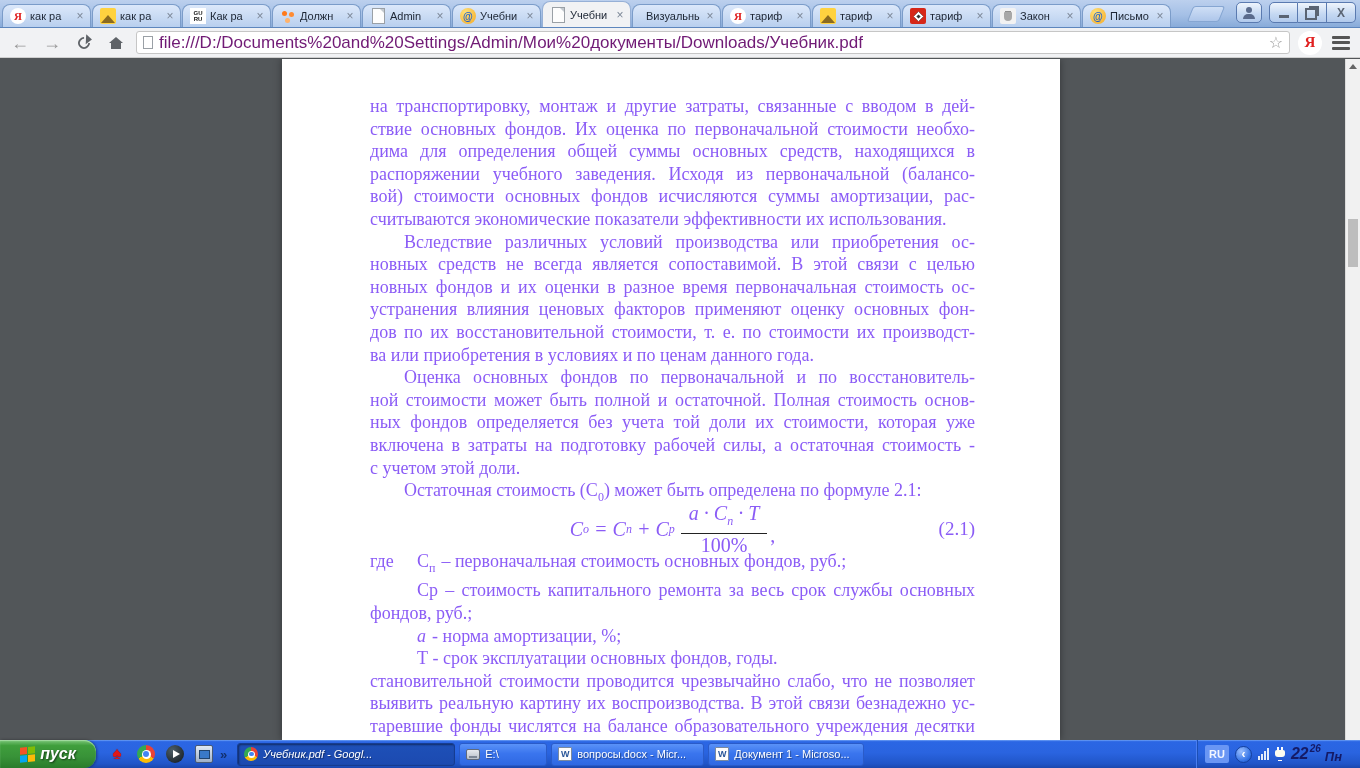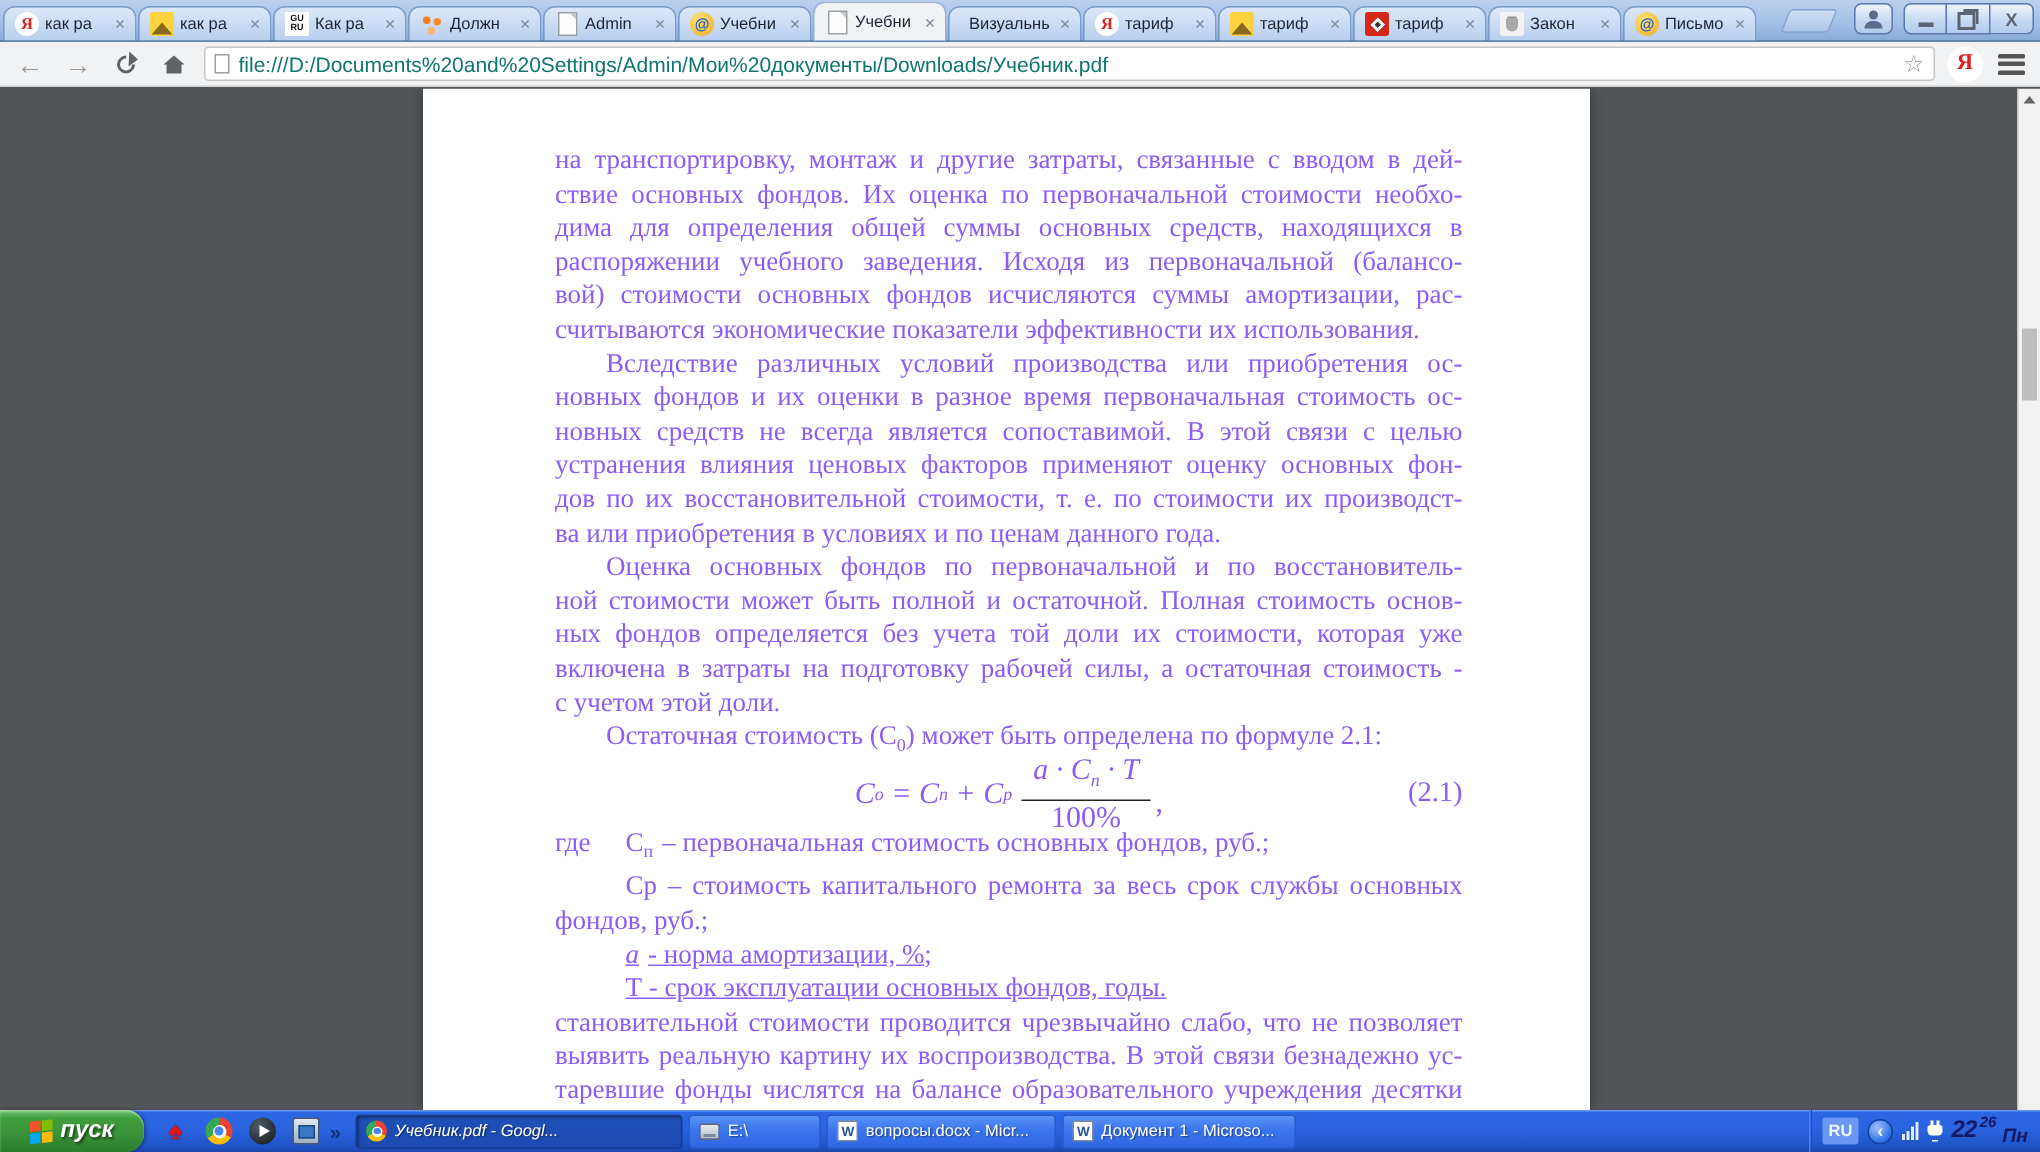--- a/index.html
+++ b/index.html
@@ -53,21 +53,21 @@
   .toolbar { height:30px; background:#f1f2f4; border-bottom:1px solid #cfcfcf; display:flex; align-items:center; padding:0 8px; gap:8px; }
   .nav-btn { width:24px; height:24px; display:flex; align-items:center; justify-content:center; cursor:pointer; flex:none; }
   .arrow-glyph { font-size:18px; line-height:18px; color:#999; font-weight:bold; }
   .reload-glyph { width:12px; height:12px; border:2px solid #5f6368; border-radius:50%; border-top-color:transparent; position:relative; transform:rotate(45deg); }
   .reload-glyph::after { content:""; position:absolute; top:-5px; right:-2px; border-left:5px solid transparent; border-right:5px solid transparent; border-bottom:6px solid #5f6368; transform:rotate(48deg); }
   .home-glyph { position:relative; width:14px; height:12px; }
   .home-glyph::before { content:""; position:absolute; left:0; bottom:6px; border-left:7px solid transparent; border-right:7px solid transparent; border-bottom:6px solid #5f6368; }
   .home-glyph::after { content:""; position:absolute; left:2px; bottom:0; width:10px; height:7px; background:#5f6368; }
   .urlbox { flex:1; height:23px; background:#fff; border:1px solid #c6c6c6; border-radius:3px; display:flex; align-items:center; padding:0 6px; gap:6px; cursor:text; }
   .url-doc { width:10px; height:13px; background:#fff; border:1px solid #9aa0a6; position:relative; flex:none; }
-  .url-text { flex:1; font-size:14px; color:#0f766e; white-space:nowrap; overflow:hidden; }
+  .url-text { flex:1; font-size:17px; color:#701a75; white-space:nowrap; overflow:hidden; }
   .star-glyph { flex:none; font-size:16px; color:#9a9a9a; cursor:pointer; }
   .ya-btn { flex:none; width:24px; height:24px; border-radius:50%; background:#fff; color:#e02020; font-family:"Liberation Serif",serif; font-weight:bold; font-size:15px; display:flex; align-items:center; justify-content:center; cursor:pointer; }
   .menu-btn { flex:none; width:22px; height:18px; display:flex; flex-direction:column; justify-content:space-between; padding:2px 2px; cursor:pointer; }
   .menu-btn i { display:block; height:3px; background:#555; border-radius:1px; }
 
   
   .viewer { position:absolute; top:59px; left:0; right:0; bottom:28px; background:#525659; overflow:hidden; }
   .page { position:absolute; left:282px; top:0; width:778px; height:100%; background:#fff; box-shadow:0 0 8px rgba(0,0,0,.4); }
   .ptext { padding:36px 85px 0 88px; font-family:"Liberation Serif",serif; font-size:18px; line-height:22.6px; color:#8b5cf6; }
   .pline { text-align:justify; text-align-last:left; }
@@ -78,21 +78,21 @@
 
   .formula-row { position:relative; height:42px; display:flex; align-items:center; justify-content:center; font-style:italic; font-size:20px; }
   .formula-row .frac { display:inline-block; text-align:center; margin-left:6px; }
   .formula-row .num { display:block; padding:0 8px 1px; border-bottom:1.6px solid #222; }
   .formula-row .den { display:block; font-style:normal; }
   .formula-row .op { margin:0 5px; }
   .formula-row .comma { align-self:flex-end; margin:0 0 4px 3px; font-style:normal; }
   .eq-tag { position:absolute; right:0; top:50%; transform:translateY(-50%); font-style:normal; font-size:19px; }
 
   .wrow { text-align:left; }
-  .wrow.wind { padding-left:47px;text-decoration:underline; }
+  .wrow.wind { padding-left:47px; }
   .wrow2 { text-align:justify; text-align-last:justify; text-indent:47px; }
   .wlabel { display:inline-block; width:47px; }
   .wrest { margin-left:6px; }
 
   
   .vscroll { position:absolute; right:0; top:0; width:15px; height:100%; background:#f1f1f1; border-left:1px solid #dcdcdc; cursor:pointer; }
   .sb-up { height:15px; display:flex; align-items:center; justify-content:center; }
   .sb-up::after { content:""; border-left:4px solid transparent; border-right:4px solid transparent; border-bottom:5px solid #666; }
   .sb-thumb { position:absolute; left:2px; right:2px; top:160px; height:48px; background:#bdbdbd; }
 
@@ -121,21 +121,21 @@
   .taskbtn.f-active { background:linear-gradient(180deg,#1e50b8,#1c4ab0); border-color:#163c90; box-shadow:inset 1px 1px 2px rgba(0,0,0,.45);font-style:italic; }
   .taskbtn:nth-child(1){width:218px;} .taskbtn:nth-child(2){width:88px;}
   .taskbtn:nth-child(3){width:153px;} .taskbtn:nth-child(4){width:156px;}
   .tb-icon { width:14px; height:14px; flex:none; position:relative; display:flex; align-items:center; justify-content:center; }
   .tb-label { color:#fff; font-size:11px; white-space:nowrap; overflow:hidden; text-shadow:1px 1px 1px rgba(0,0,0,.4); }
   .fi-word { background:#fdfdfd; border:1px solid #7a8aa0; border-radius:1px; }
   .fi-word::after { content:"W"; color:#2a5699; font-weight:bold; font-size:9px; }
   .fi-drive { background:linear-gradient(180deg,#e6e9ee,#b8bfc9); border:1px solid #606a7a; border-radius:2px; height:11px !important; align-self:center; }
   .fi-drive::after { content:""; width:8px; height:2px; background:#7d8796; margin-top:5px; }
 
-  .tray { flex:none; display:flex; align-items:center; gap:6px; padding:0 6px 0 8px; height:100%; border-left:1px solid #4a7df0; box-shadow:inset 1px 0 0 #1c4fb4; }
+  .tray { flex:none; display:flex; align-items:center; gap:6px; padding:0 16px 0 8px; height:100%; border-left:1px solid #4a7df0; box-shadow:inset 1px 0 0 #1c4fb4; }
   .lang-chip { width:24px; height:18px; background:#6a96f4; border-radius:2px; color:#f2f6ff; font-size:11px; font-weight:bold; display:flex; align-items:center; justify-content:center; cursor:pointer; }
   .collapse-btn { width:17px; height:17px; border-radius:50%; background:radial-gradient(circle at 35% 30%,#9cc0ff,#2f6fe4 70%,#1c4fb4); border:1px solid #15409c; color:#fff; font-weight:bold; font-size:12px; line-height:14px; text-align:center; cursor:pointer; }
   .signal-icon { display:flex; align-items:flex-end; gap:1px; height:12px; cursor:pointer; }
   .signal-icon i { width:2px; background:#e4ecfa; box-shadow:0 0 1px #1c4fb4; }
   .signal-icon i:nth-child(1){height:4px;} .signal-icon i:nth-child(2){height:6px;}
   .signal-icon i:nth-child(3){height:9px;} .signal-icon i:nth-child(4){height:12px;}
   .plug-icon { position:relative; width:10px; height:14px; cursor:pointer; }
   .plug-icon::before { content:""; position:absolute; top:0; left:2px; width:2px; height:4px; background:#fff; box-shadow:4px 0 0 #fff; }
   .plug-icon::after { content:""; position:absolute; top:3px; left:0; width:10px; height:7px; background:#fdfdf0; border-radius:2px 2px 3px 3px; box-shadow:0 7px 0 -3px #fff; }
   .clock { display:flex; gap:2px; color:#141a66; font-weight:bold; font-style:italic; cursor:pointer; padding-right:2px; }
@@ -279,23 +279,23 @@
   <div class="pline f-j">дима для определения общей суммы основных средств, находящихся в</div>
 
   <div class="pline f-j">распоряжении учебного заведения. Исходя из первоначальной (балансо-</div>
 
   <div class="pline f-j">вой) стоимости основных фондов исчисляются суммы амортизации, рас-</div>
 
   <div class="pline">считываются экономические показатели эффективности их использования.</div>
 
   <div class="pline f-ind f-j">Вследствие различных условий производства или приобретения ос-</div>
 
+  <div class="pline f-j">новных средств не всегда является сопоставимой. В этой связи с целью</div>
+
   <div class="pline f-j">новных фондов и их оценки в разное время первоначальная стоимость ос-</div>
-
-  <div class="pline f-j">новных средств не всегда является сопоставимой. В этой связи с целью</div>
 
   <div class="pline f-j">устранения влияния ценовых факторов применяют оценку основных фон-</div>
 
   <div class="pline f-j">дов по их восстановительной стоимости, т. е. по стоимости их производст-</div>
 
   <div class="pline">ва или приобретения в условиях и по ценам данного года.</div>
 
   <div class="pline f-ind f-j">Оценка основных фондов по первоначальной и по восстановитель-</div>
 
   <div class="pline f-j">ной стоимости может быть полной и остаточной. Полная стоимость основ-</div>

